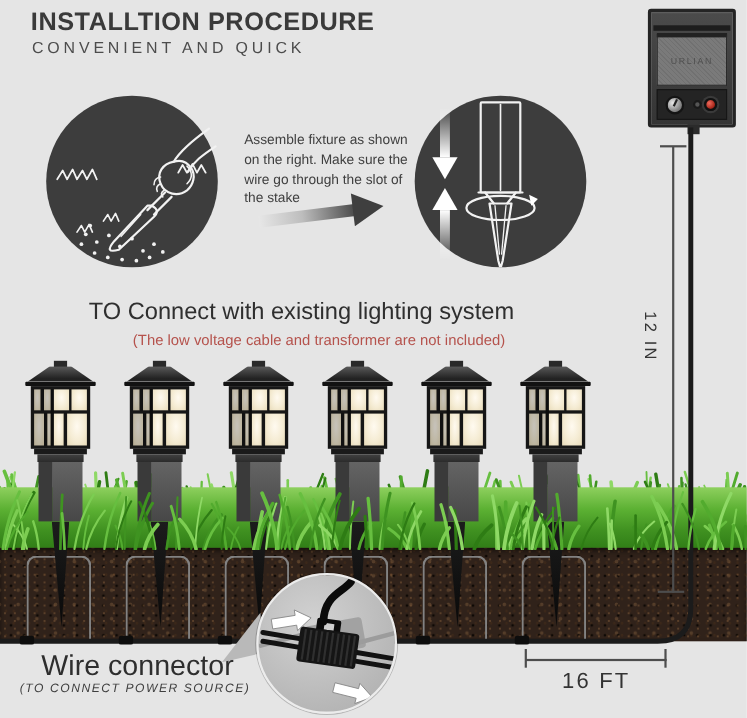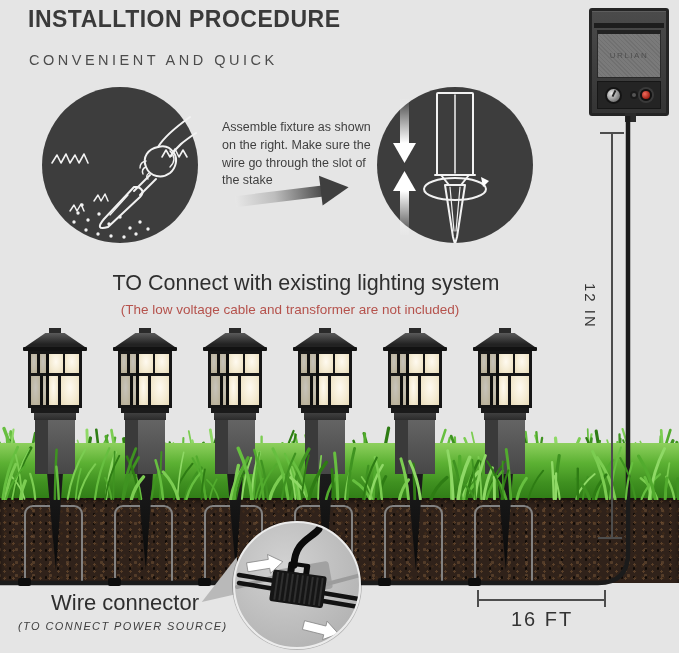--- a/index.html
+++ b/index.html
@@ -4,21 +4,21 @@
 <style>
   html,body{margin:0;padding:0;background:#fff;}
   #canvas{position:relative;width:679px;height:653px;background:#e5e5e5;overflow:hidden;
           font-family:"Liberation Sans", sans-serif;}
   [data-name]{box-sizing:border-box;}
 
   
   .title{position:absolute;left:28px;top:6px;font-size:23px;font-weight:bold;color:#3a3a3a;
          letter-spacing:0.5px;z-index:2;}
   .subtitle{position:absolute;left:29px;top:36px;font-size:14.5px;color:#4c4c4c;
-            letter-spacing:3.5px;z-index:2;margin-top:16px;}
+            letter-spacing:3.5px;z-index:2;}
 
   
   .transformer{position:absolute;left:589px;top:8px;width:80px;height:108px;z-index:6;
                background:linear-gradient(180deg,#4b4b4b,#343434);border:3px solid #242424;
                border-radius:3px;box-shadow:inset 0 1px 0 #5d5d5d;}
   .tf-lid{position:absolute;left:2px;top:12px;right:2px;height:5px;background:#1d1d1d;}
   .tf-panel{position:absolute;left:5px;top:19px;right:5px;height:48px;background:#7a7a7a;
             background-image:repeating-linear-gradient(45deg,rgba(0,0,0,.08) 0 1px,transparent 1px 3px);
             border:1px solid #2a2a2a;border-top:4px solid #222;display:flex;align-items:center;justify-content:center;}
   .tf-brand{font-size:8px;font-weight:normal;color:#4e4e4e;letter-spacing:1.5px;}
@@ -43,21 +43,21 @@
   
   .assemble-note{position:absolute;left:222px;top:119px;width:155px;font-size:12.5px;line-height:1.42;
                  color:#3f3f3f;z-index:2;}
   .grad-arrow{position:absolute;left:235px;top:177px;width:118px;height:34px;transform:rotate(-7deg);z-index:2;}
   .grad-arrow .shaft{position:absolute;left:0;top:12px;width:88px;height:11px;
       background:linear-gradient(90deg,rgba(240,240,240,.15),#bdbdbd 45%,#4a4a4a);}
   .grad-arrow .head{position:absolute;left:86px;top:2px;width:0;height:0;
       border-top:15px solid transparent;border-bottom:15px solid transparent;border-left:28px solid #3f3f3f;}
 
   
-  .connect-heading{position:absolute;left:46px;top:271px;width:520px;text-align:center;
+  .connect-heading{position:absolute;left:14px;top:271px;width:520px;text-align:center;
                    font-size:21.5px;color:#2f2f2f;z-index:2;}
   .connect-note{position:absolute;left:30px;top:302px;width:520px;text-align:center;
                 font-size:13.5px;color:#b5524c;z-index:2;}
 
   
   #grass-band{position:absolute;left:0;top:443px;width:679px;height:57px;z-index:4;
       background:linear-gradient(180deg,#8ed05e 0%,#5cb133 35%,#3f9020 70%,#2f7c16 100%);}
   #grass-back-svg{position:absolute;left:0;top:395px;width:679px;height:106px;z-index:4;}
   #soil{position:absolute;left:0;top:498px;width:679px;height:85px;z-index:5;
       background-color:#30221a;
@@ -118,21 +118,21 @@
   #dim-h-label{position:absolute;left:478px;top:608px;width:128px;text-align:center;
       font-size:20px;color:#333;letter-spacing:2px;z-index:13;}
 
   
   .callout-tail{position:absolute;left:201px;top:556px;width:38px;height:48px;background:#b9b9b9;
       clip-path:polygon(94% 2%,100% 78%,2% 96%);z-index:19;}
   .callout{position:absolute;left:233px;top:521px;width:128px;height:128px;border-radius:50%;
       background:radial-gradient(circle at 40% 35%,#d2d2d2,#b3b3b3 80%);
       border:2px solid #ececec;box-shadow:0 0 0 1px rgba(0,0,0,.2);z-index:20;overflow:hidden;}
   .connector-label{position:absolute;left:35px;top:590px;width:180px;text-align:center;
-      font-size:22px;color:#2e2e2e;z-index:16;}
+      font-size:26px;color:#2e2e2e;z-index:16;}
   .connector-sublabel{position:absolute;left:18px;top:620px;width:214px;
       font-size:11px;letter-spacing:1.4px;color:#3f3f3f;z-index:16;font-style:italic;}
 </style>
 </head>
 <body>
 
 <div id="canvas" data-name="page-canvas">
 
   <div class="title" data-name="page-title">INSTALLTION PROCEDURE</div>
   <div class="subtitle" data-name="page-subtitle">CONVENIENT AND QUICK</div>

